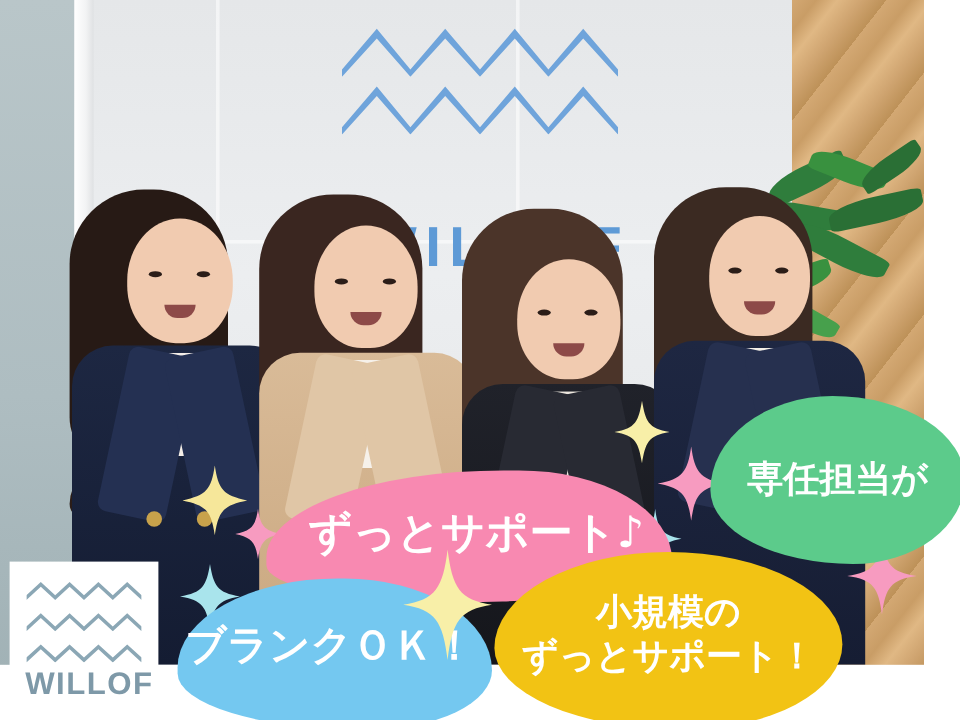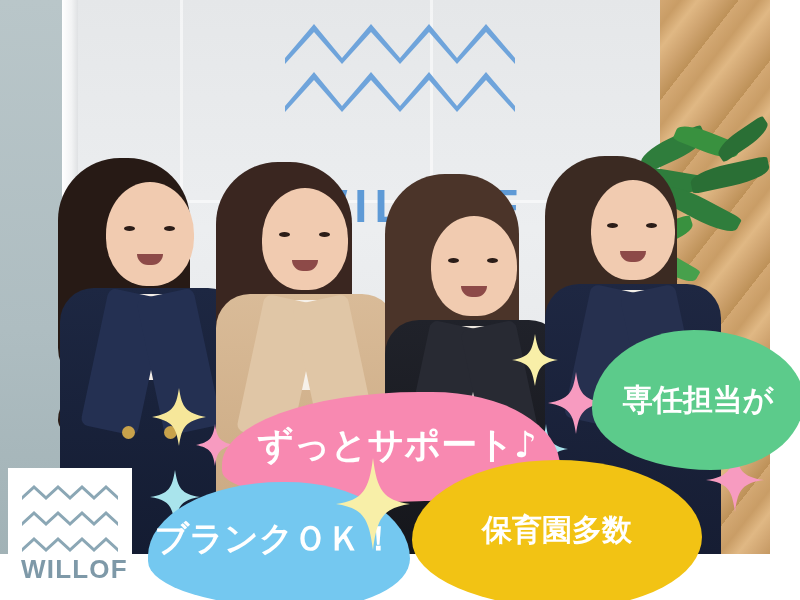--- a/index.html
+++ b/index.html
@@ -267,21 +267,22 @@
   </div>
 
   <div class="spark" style="left:336px;top:458px;z-index:5;">
     <svg width="74" height="92" viewBox="0 0 74 92">
         <path d="M37 0 C41 32 47 42 74 46 C47 50 41 60 37 92 C33 60 27 50 0 46 C27 42 33 32 37 0Z" fill="#F8EFA8"></path>
       </svg>
   </div>
 
   <div class="blob" id="blob-yellow" style="z-index:6;">
     <div class="txt">
-      <div>保育園多数</div>
+      <div>小規模の</div>
+      <div>ずっとサポート！</div>
     </div>
   </div>
 
   <div class="logo-card">
     <svg class="logo-z" style="top:16px;" viewBox="0 0 96 16" preserveAspectRatio="none">
       <polygon points="0,12 12,1 24,12 36,1 48,12 60,1 72,12 84,1 96,12 96,16 84,5 72,16 60,5 48,16 36,5 24,16 12,5 0,16" fill="#8BA7B5"></polygon>
     </svg>
     <svg class="logo-z" style="top:42px;" viewBox="0 0 96 16" preserveAspectRatio="none">
       <polygon points="0,12 12,1 24,12 36,1 48,12 60,1 72,12 84,1 96,12 96,16 84,5 72,16 60,5 48,16 36,5 24,16 12,5 0,16" fill="#8BA7B5"></polygon>
     </svg>

